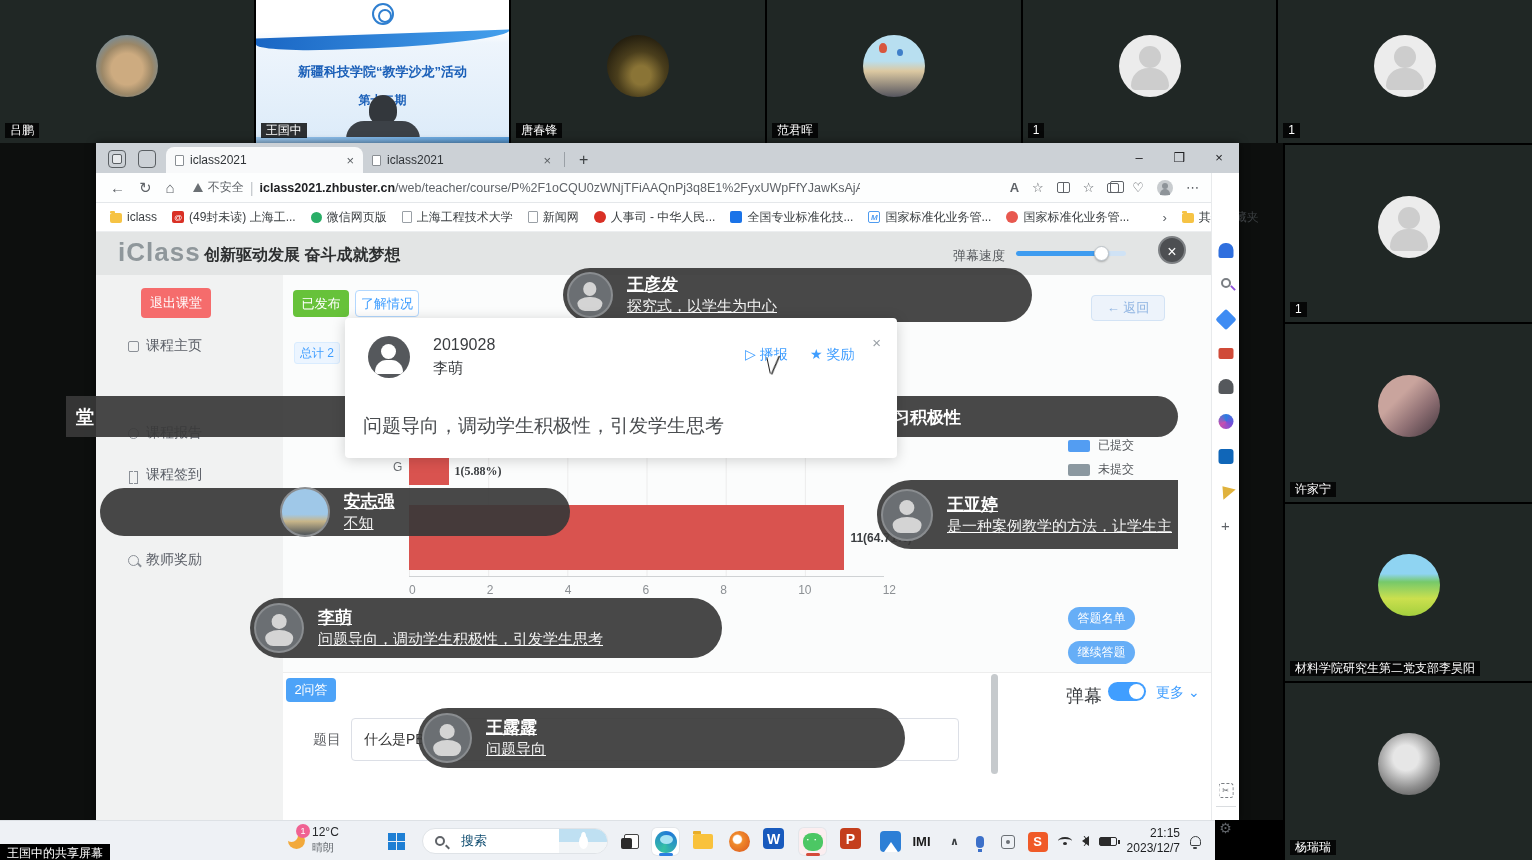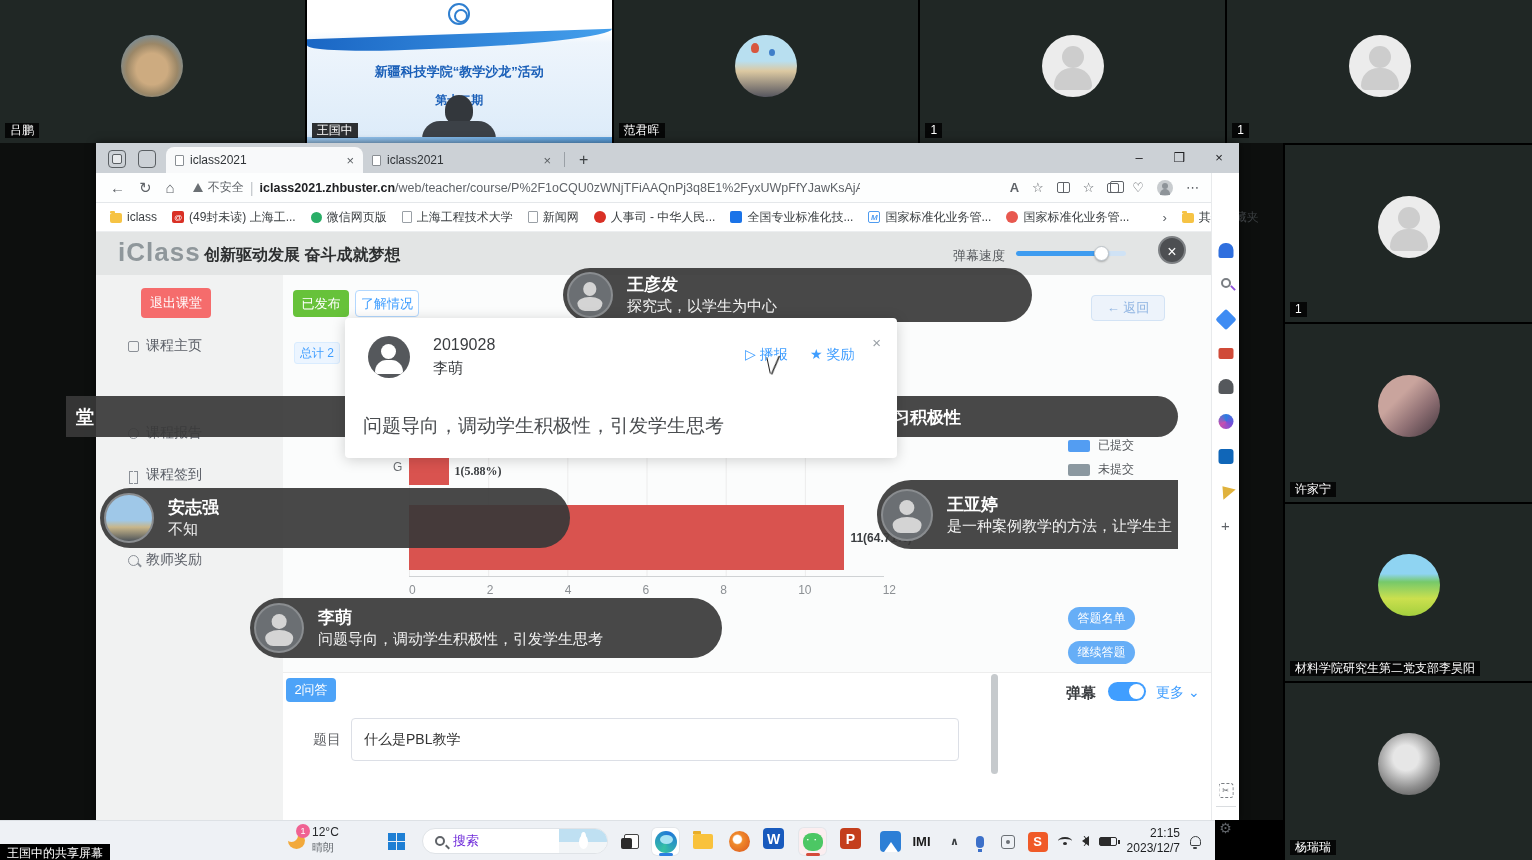--- a/index.html
+++ b/index.html
@@ -153,35 +153,35 @@
   .sw{width:22px;height:12px;border-radius:2px;}
   
   .pill{position:absolute;left:972px;width:67px;height:23px;border-radius:12px;color:#fff;font-size:12px;
         text-align:center;line-height:23px;}
   .pill.b{background:#66aef7;}
   .pill.g{background:#7fcb59;}
   
   .qa{position:absolute;left:187px;top:440px;width:928px;height:148px;background:#fff;border-top:1px solid #ededed;}
   .chip-qa{position:absolute;left:190px;top:446px;width:50px;height:24px;background:#4da3f8;border-radius:4px;
            color:#fff;font-size:13px;text-align:center;line-height:24px;}
-  .dm-label{position:absolute;left:970px;top:452px;font-size:15px;color:#3a3d40;font-weight:bold;}
+  .dm-label{position:absolute;left:970px;top:452px;font-size:18px;color:#3a3d40;}
   .switch{position:absolute;left:1012px;top:450px;width:38px;height:19px;border-radius:10px;background:#409eff;}
   .switch::after{content:"";position:absolute;right:2px;top:2px;width:15px;height:15px;border-radius:50%;background:#fff;}
   .more{position:absolute;left:1060px;top:452px;font-size:14px;color:#409eff;}
   .q-label{position:absolute;left:217px;top:499px;font-size:14px;color:#606266;}
   .q-input{position:absolute;left:255px;top:486px;width:608px;height:43px;border:1px solid #dcdfe6;border-radius:4px;
            background:#fff;font-size:14px;color:#333;padding:0 12px;font-family:inherit;}
   .pscroll{position:absolute;left:895px;top:442px;width:7px;height:100px;border-radius:4px;background:#c6cacd;}
   
   .dmk{position:absolute;background:rgba(56,56,56,.92);color:#fff;border-radius:34px;display:flex;align-items:center;z-index:40;}
   .dmk .dav{flex:none;border-radius:50%;background:#6b6f73;position:relative;margin-left:4px;border:2px solid #8a8d90;}
   .dav.ph2::before{content:"";position:absolute;left:50%;top:20%;transform:translateX(-50%);width:32%;height:32%;border-radius:50%;background:#d4d4d4;}
   .dav.ph2::after{content:"";position:absolute;left:50%;top:55%;transform:translateX(-50%);width:60%;height:34%;border-radius:50% 50% 8px 8px;background:#d4d4d4;}
   .dav.beach{background:linear-gradient(180deg,#9fc8e8 0 55%,#c8b68a 70%,#4f555a);}
-  .dmk .dtx{margin-left:14px;overflow:hidden;white-space:nowrap;}
+  .dmk .dtx{margin-left:14px;overflow:hidden;white-space:nowrap;text-decoration:underline;}
   .dmk .dn{font-size:17px;font-weight:bold;line-height:22px;}
   .dmk .dm{font-size:15px;line-height:20px;color:#f2f2f2;}
   .dmk-bar{position:absolute;left:66px;top:253px;width:1112px;height:41px;background:rgba(56,56,56,.92);
            border-radius:0 21px 21px 0;z-index:35;color:#fff;}
   .dmk-bar .fl{position:absolute;left:10px;top:9px;font-size:18px;font-weight:bold;}
   .dmk-bar .fr{position:absolute;left:827px;top:10px;font-size:17px;font-weight:bold;}
   
   .popup{position:absolute;left:345px;top:175px;width:552px;height:140px;background:#fff;border-radius:4px;
          box-shadow:0 2px 14px rgba(0,0,0,.18);z-index:50;}
   .pp-av{position:absolute;left:23px;top:18px;width:42px;height:42px;border-radius:50%;background:#55585c;}
@@ -203,21 +203,21 @@
   .wbadge{position:absolute;left:8px;top:-8px;width:14px;height:14px;border-radius:50%;background:#f06292;color:#fff;
           font-size:9px;text-align:center;line-height:14px;}
   .wtxt{font-size:12px;color:#26282b;line-height:15px;}
   .wtxt .d{font-size:11px;color:#6b7075;}
   .startbtn{position:absolute;left:388px;top:12px;width:17px;height:17px;display:grid;grid-template-columns:8px 8px;gap:1px;}
   .startbtn i{background:#1e7fd4;width:8px;height:8px;}
   .tsearch{position:absolute;left:422px;top:7px;width:186px;height:26px;background:#fff;border:1px solid #dfe3e7;
            border-radius:13px;display:flex;align-items:center;overflow:hidden;}
   .sic{width:10px;height:10px;border:2px solid #5f6368;border-radius:50%;margin-left:12px;position:relative;flex:none;}
   .sic::after{content:"";position:absolute;left:8px;top:8px;width:5px;height:2px;background:#5f6368;transform:rotate(45deg);}
-  .tsearch .stx{font-size:13px;color:#6d28d9;margin-left:8px;flex:1;}
+  .tsearch .stx{font-size:13px;color:#0c4a6e;margin-left:16px;flex:1;}
   .simg{width:48px;height:26px;background:linear-gradient(180deg,#bfe0f2 0 55%,#f2f5f7 55%);position:relative;flex:none;}
   .simg::after{content:"";position:absolute;left:20px;top:7px;width:9px;height:14px;border-radius:50%;background:#fff;box-shadow:0 -5px 0 -2px #fff;}
   .ticon{position:absolute;top:7px;width:27px;height:27px;border-radius:5px;display:flex;align-items:center;justify-content:center;
          font-size:14px;font-weight:bold;color:#fff;}
   .ticon.active{background:#fff;box-shadow:0 0 0 1px #e3e6ea;}
   .ticon .ul{position:absolute;bottom:-1px;left:50%;transform:translateX(-50%);width:14px;height:3px;border-radius:2px;background:#7d8185;}
   .tv{width:15px;height:15px;background:#fdfdfd;border:1px solid #444;border-radius:2px;position:relative;}
   .tv::before{content:"";position:absolute;left:-4px;top:3px;width:11px;height:11px;background:#2b2b2b;border-radius:2px;}
   .edge-c{width:22px;height:22px;border-radius:50%;background:conic-gradient(from 200deg,#35c1a4,#2178d8,#35c1a4);position:relative;}
   .edge-c::after{content:"";position:absolute;left:5px;top:4px;width:13px;height:9px;border-radius:50%;background:#a7e3f3;}
@@ -266,20 +266,24 @@
         <div class="slide-logo"></div>
         <div class="slide-swoosh"></div>
         <div class="slide-t1">新疆科技学院“教学沙龙”活动</div>
         <div class="slide-t2">第十二期</div>
         <div class="speaker"></div>
         <div class="slide-foot"></div>
       </div>
       <div class="tile-name">王国中</div>
     </div>
     <div class="tile">
+      <div class="pav av-tang"></div>
+      <div class="tile-name">唐春锋</div>
+    </div>
+    <div class="tile">
       <div class="pav av-fan"></div>
       <div class="tile-name">范君晖</div>
     </div>
     <div class="tile">
       <div class="pav ph"></div>
       <div class="tile-name">1</div>
     </div>
     <div class="tile">
       <div class="pav ph"></div>
       <div class="tile-name">1</div>
@@ -500,21 +504,21 @@
     </div>
 
     <div class="dmk" style="left:563px;top:125px;width:469px;height:54px;">
       <div class="dav ph2" style="width:46px;height:46px;"></div>
       <div class="dtx">
           <div class="dn">王彦发</div>
         <div class="dm">探究式，以学生为中心</div>
         </div>
     </div>
 
-    <div class="dmk" style="left:100px;top:345px;width:470px;height:60px;z-index:41;">
+    <div class="dmk" style="left:100px;top:345px;width:470px;height:48px;z-index:41;justify-content:center;">
       <div class="dav beach" style="width:50px;height:50px;"></div>
       <div class="dtx">
           <div class="dn">安志强</div>
         <div class="dm">不知</div>
         </div>
     </div>
 
     <div class="dmk" style="left:877px;top:337px;width:301px;height:69px;border-radius:34px 0 0 34px;z-index:41;">
       <div class="dav ph2" style="width:52px;height:52px;"></div>
       <div class="dtx">
@@ -524,20 +528,27 @@
     </div>
 
     <div class="dmk" style="left:250px;top:455px;width:472px;height:60px;">
       <div class="dav ph2" style="width:50px;height:50px;"></div>
       <div class="dtx">
           <div class="dn">李萌</div>
         <div class="dm">问题导向，调动学生积极性，引发学生思考</div>
         </div>
     </div>
 
+    <div class="dmk" style="left:418px;top:565px;width:487px;height:60px;">
+      <div class="dav ph2" style="width:50px;height:50px;"></div>
+      <div class="dtx">
+          <div class="dn">王露露</div>
+        <div class="dm">问题导向</div>
+        </div>
+    </div>
 
     <div class="popup">
       <div class="pp-av"></div>
       <div class="pp-id">2019028</div>
       <div class="pp-name">李萌</div>
       <span class="pp-act" style="left:400px;">▷ 播报</span>
       <span class="pp-act" style="left:465px;">★ 奖励</span>
       <span class="pp-close">×</span>
       <div class="pp-content">问题导向，调动学生积极性，引发学生思考</div>
       <div class="cursor"></div>

